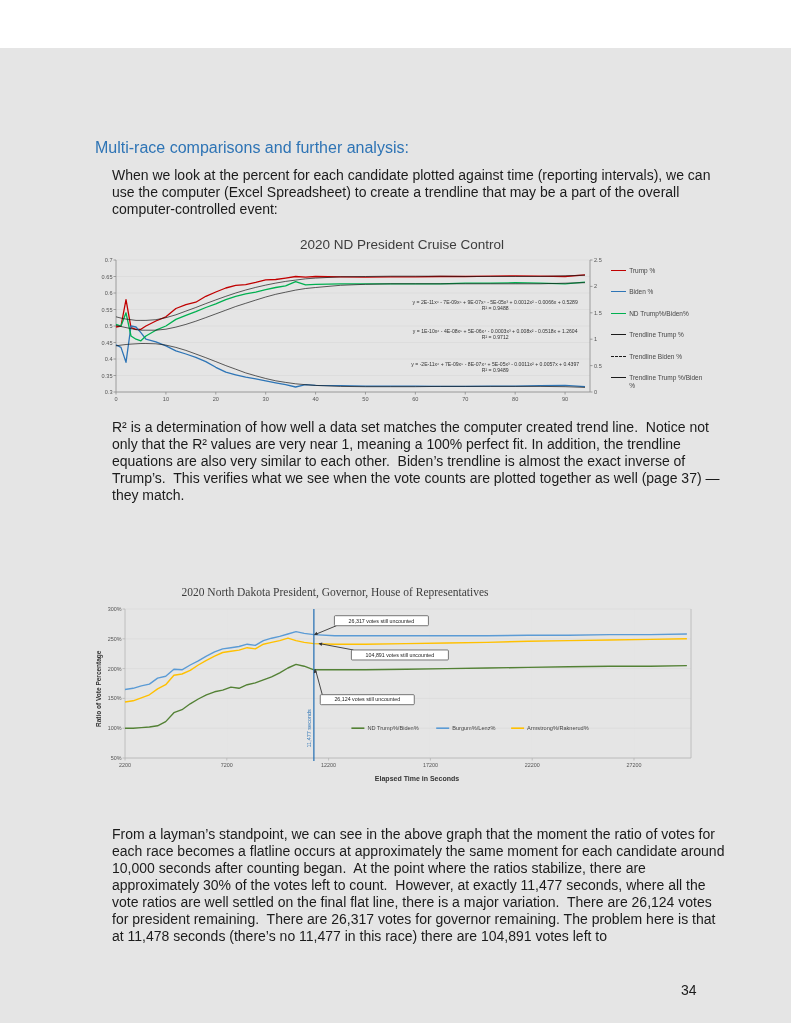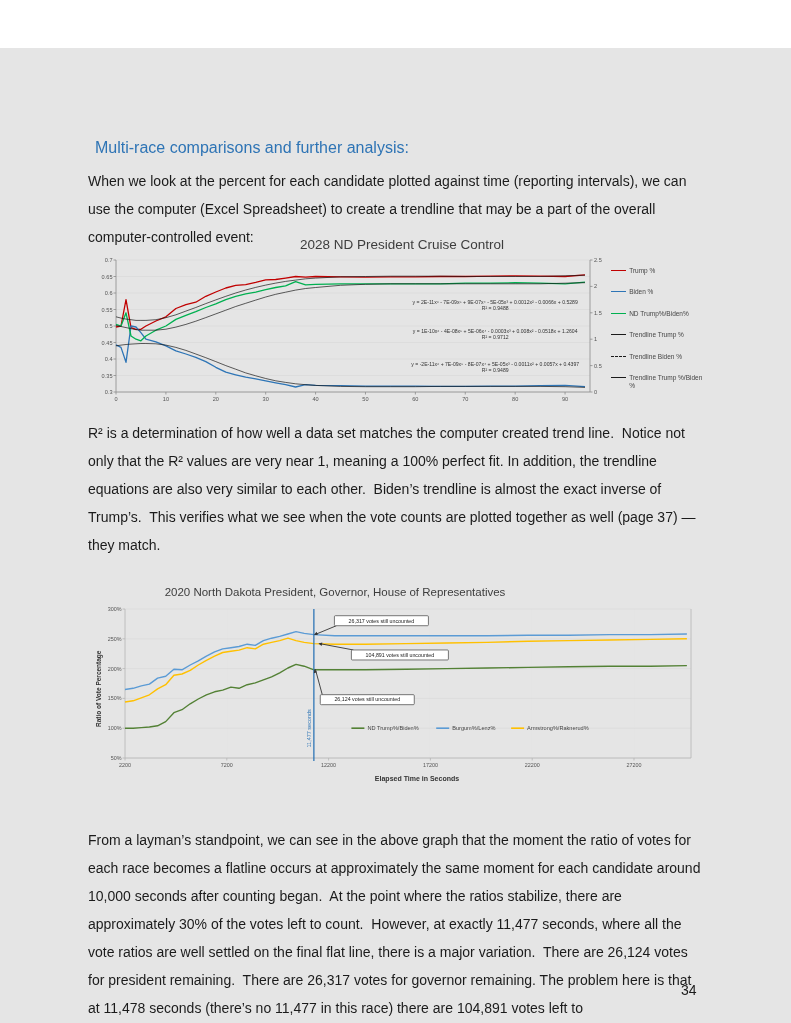--- a/index.html
+++ b/index.html
@@ -1,50 +1,50 @@
 <!DOCTYPE html>
 <html><head>
 <meta charset="utf-8">
 <style>
   html,body{margin:0;padding:0;background:#ffffff;}
   .page{position:relative;width:791px;height:1023px;background:#e5e5e5;
         font-family:"Liberation Sans",sans-serif;color:#1b1b1b;overflow:hidden;margin-top:48px;}
   .heading{position:absolute;left:95px;top:91px;font-size:16px;color:#2E74B5;}
-  .para{position:absolute;left:88px;width:618px;font-size:14px;line-height:28px;white-space:pre-wrap;}
+  .para{position:absolute;left:112px;width:618px;font-size:14px;line-height:17px;white-space:pre-wrap;}
   #p1{top:119px}
   #p2{top:371px}
   #p3{top:484px}
   #p4{top:778px}
   .chart1{position:absolute;left:96px;top:189px;width:612px;}
   .chart1-title{font-size:13.5px;color:#3d3d3d;text-align:center;margin-bottom:2px;}
   .chart1-body{display:flex;}
   .chart1-legend{width:97px;display:flex;flex-direction:column;justify-content:space-around;padding:6px 0 10px 2px;}
   .leg-item{display:flex;align-items:flex-start;gap:3px;font-size:6.5px;color:#444;line-height:1.15;}
   .leg-marker{width:15px;border-top:1.7px solid #000;margin-top:3px;flex:none;}
   .leg-marker.dashed{border-top-style:dashed;}
   .chart2{position:absolute;left:95px;top:538px;width:614px;}
-  .chart2-title{font-size:11.5px;color:#3d3d3d;width:480px;text-align:center;margin-bottom:6px;}
+  .chart2-title{font-size:11.5px;color:#3d3d3d;width:480px;text-align:center;margin-bottom:6px;font-family:Liberation Serif, serif;}
   .chart2-body{display:flex;align-items:center;}
   .ylabel{writing-mode:vertical-rl;transform:rotate(180deg);font-size:6.5px;font-weight:bold;
           color:#333;text-align:center;width:12px;height:160px;}
   .xlabel{font-size:7px;font-weight:bold;color:#333;text-align:center;margin-top:1px;padding-left:30px;}
   .pagenum{position:absolute;left:681px;top:934px;font-size:14px;color:#1b1b1b;}
   svg text{font-family:"Liberation Sans",sans-serif;}
 </style>
 </head>
 <body>
 
 <div class="page">
 
   <div class="heading">Multi-race comparisons and further analysis:</div>
 
   <div class="para" id="p1">When we look at the percent for each candidate plotted against time (reporting intervals), we can use the computer (Excel Spreadsheet) to create a trendline that may be a part of the overall computer-controlled event:</div>
 
   <div class="chart1">
-    <div class="chart1-title">2028 ND President Cruise Control</div>
+    <div class="chart1-title">2020 ND President Cruise Control</div>
     <div class="chart1-body">
       <svg width="514" height="152">
           <g>
             <line x1="20" x2="494" y1="138" y2="138" stroke="#d6d6d6" stroke-width="0.6"></line>
             <line x1="20" x2="494" y1="121.5" y2="121.5" stroke="#d6d6d6" stroke-width="0.6"></line>
             <line x1="20" x2="494" y1="104.99999999999999" y2="104.99999999999999" stroke="#d6d6d6" stroke-width="0.6"></line>
             <line x1="20" x2="494" y1="88.49999999999999" y2="88.49999999999999" stroke="#d6d6d6" stroke-width="0.6"></line>
             <line x1="20" x2="494" y1="71.99999999999999" y2="71.99999999999999" stroke="#d6d6d6" stroke-width="0.6"></line>
             <line x1="20" x2="494" y1="55.49999999999997" y2="55.49999999999997" stroke="#d6d6d6" stroke-width="0.6"></line>
             <line x1="20" x2="494" y1="39" y2="39" stroke="#d6d6d6" stroke-width="0.6"></line>

